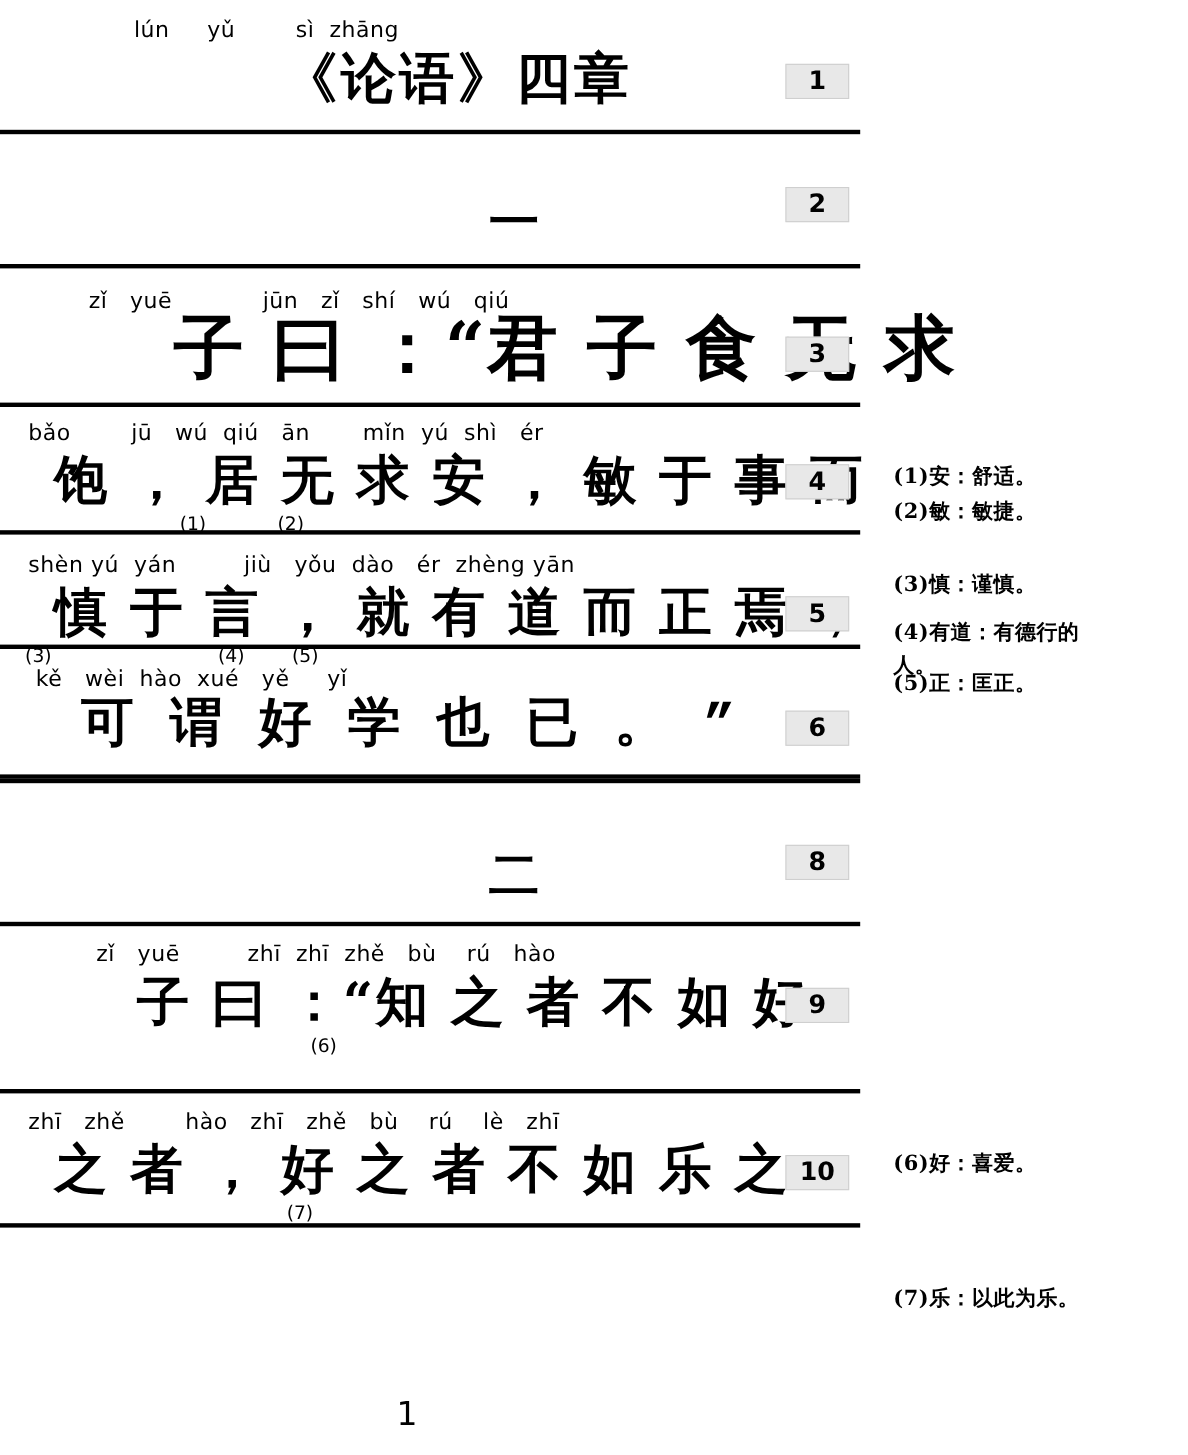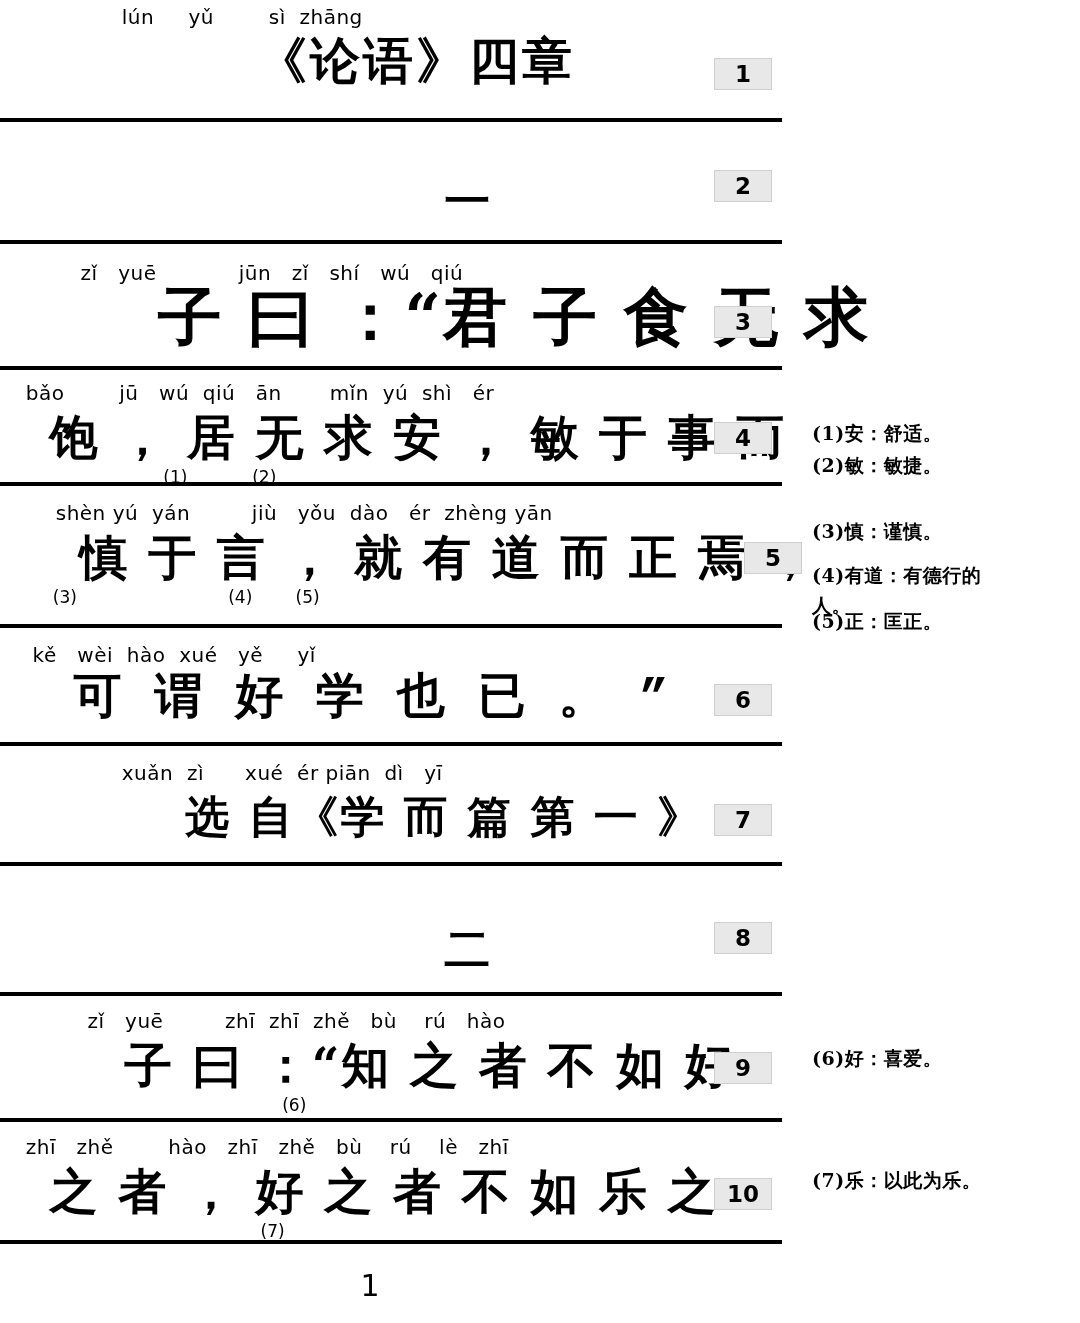--- a/index.html
+++ b/index.html
@@ -122,21 +122,21 @@
   }
 </style>
 </head>
 <body>
 
 <div class="page">
 
   <div class="text-col">
 
     <div class="row" style="height:118px;">
-      <div class="pinyin" style="padding-top:4px;">                lún     yǔ        sì  zhāng</div>
+      <div class="pinyin" style="padding-top:14px;">                lún     yǔ        sì  zhāng</div>
       <div class="hanzi title">            《论语》四章</div>
       <div class="lineno" style="top:58px;">1</div>
     </div>
     <div class="rule"></div>
 
     <div class="row" style="height:118px;">
       <div class="pinyin" style="padding-top:22px;"></div>
       <div class="hanzi">                        一</div>
       <div class="lineno" style="top:48px;">2</div>
     </div>
@@ -150,50 +150,45 @@
     <div class="rule"></div>
 
     <div class="row" style="height:112px;">
       <div class="pinyin" style="padding-top:10px;">  bǎo        jū   wú  qiú   ān       mǐn  yú  shì   ér</div>
       <div class="hanzi" style="font-size:48px;">  饱 ， 居 无 求 安 ， 敏 于 事 而</div>
       <div class="marks">                            (1)            (2)</div>
       <div class="lineno" style="top:52px;">4</div>
     </div>
     <div class="rule"></div>
 
-    <div class="row" style="height:138px;margin-left:30px;">
+    <div class="row" style="height:100px;">
       <div class="pinyin" style="padding-top:14px;">  shèn yú  yán         jiù   yǒu  dào   ér  zhèng yān</div>
       <div class="hanzi" style="font-size:48px;">  慎 于 言 ， 就 有 道 而 正 焉 ，</div>
       <div class="marks">  (3)                            (4)        (5)</div>
       <div class="lineno" style="top:56px;">5</div>
     </div>
     <div class="rule"></div>
 
     <div class="row" style="height:114px;">
       <div class="pinyin" style="padding-top:14px;">   kě   wèi  hào  xué   yě     yǐ</div>
       <div class="hanzi" style="font-size:48px;font-family:Liberation Mono, monospace;">  可 谓 好 学 也 已 。 ”</div>
       <div class="lineno" style="top:56px;">6</div>
     </div>
     <div class="rule"></div>
 
-    <div class="row" style="height:116px;">
-      <div class="pinyin" style="padding-top:14px;">                xuǎn  zì      xué  ér piān  dì   yī</div>
-      <div class="hanzi" style="font-size:44px;">          选 自《学 而 篇 第 一 》</div>
-      <div class="lineno" style="top:58px;">7</div>
-    </div>
     <div class="rule"></div>
 
     <div class="row" style="height:126px;">
       <div class="pinyin" style="padding-top:26px;"></div>
       <div class="hanzi">                        二</div>
       <div class="lineno" style="top:56px;">8</div>
     </div>
     <div class="rule"></div>
 
-    <div class="row" style="height:122px;">
+    <div class="row" style="height:148px;">
       <div class="pinyin" style="padding-top:12px;">           zǐ   yuē         zhī  zhī  zhě   bù    rú   hào</div>
       <div class="hanzi" style="font-size:48px;">      子 曰 ：“知 之 者 不 如 好</div>
       <div class="marks">                                                  (6)</div>
       <div class="lineno" style="top:56px;">9</div>
     </div>
     <div class="rule"></div>
 
     <div class="row" style="height:118px;">
       <div class="pinyin" style="padding-top:12px;">  zhī   zhě        hào   zhī   zhě   bù    rú    lè   zhī</div>
       <div class="hanzi" style="font-size:48px;">  之 者 ， 好 之 者 不 如 乐 之</div>

